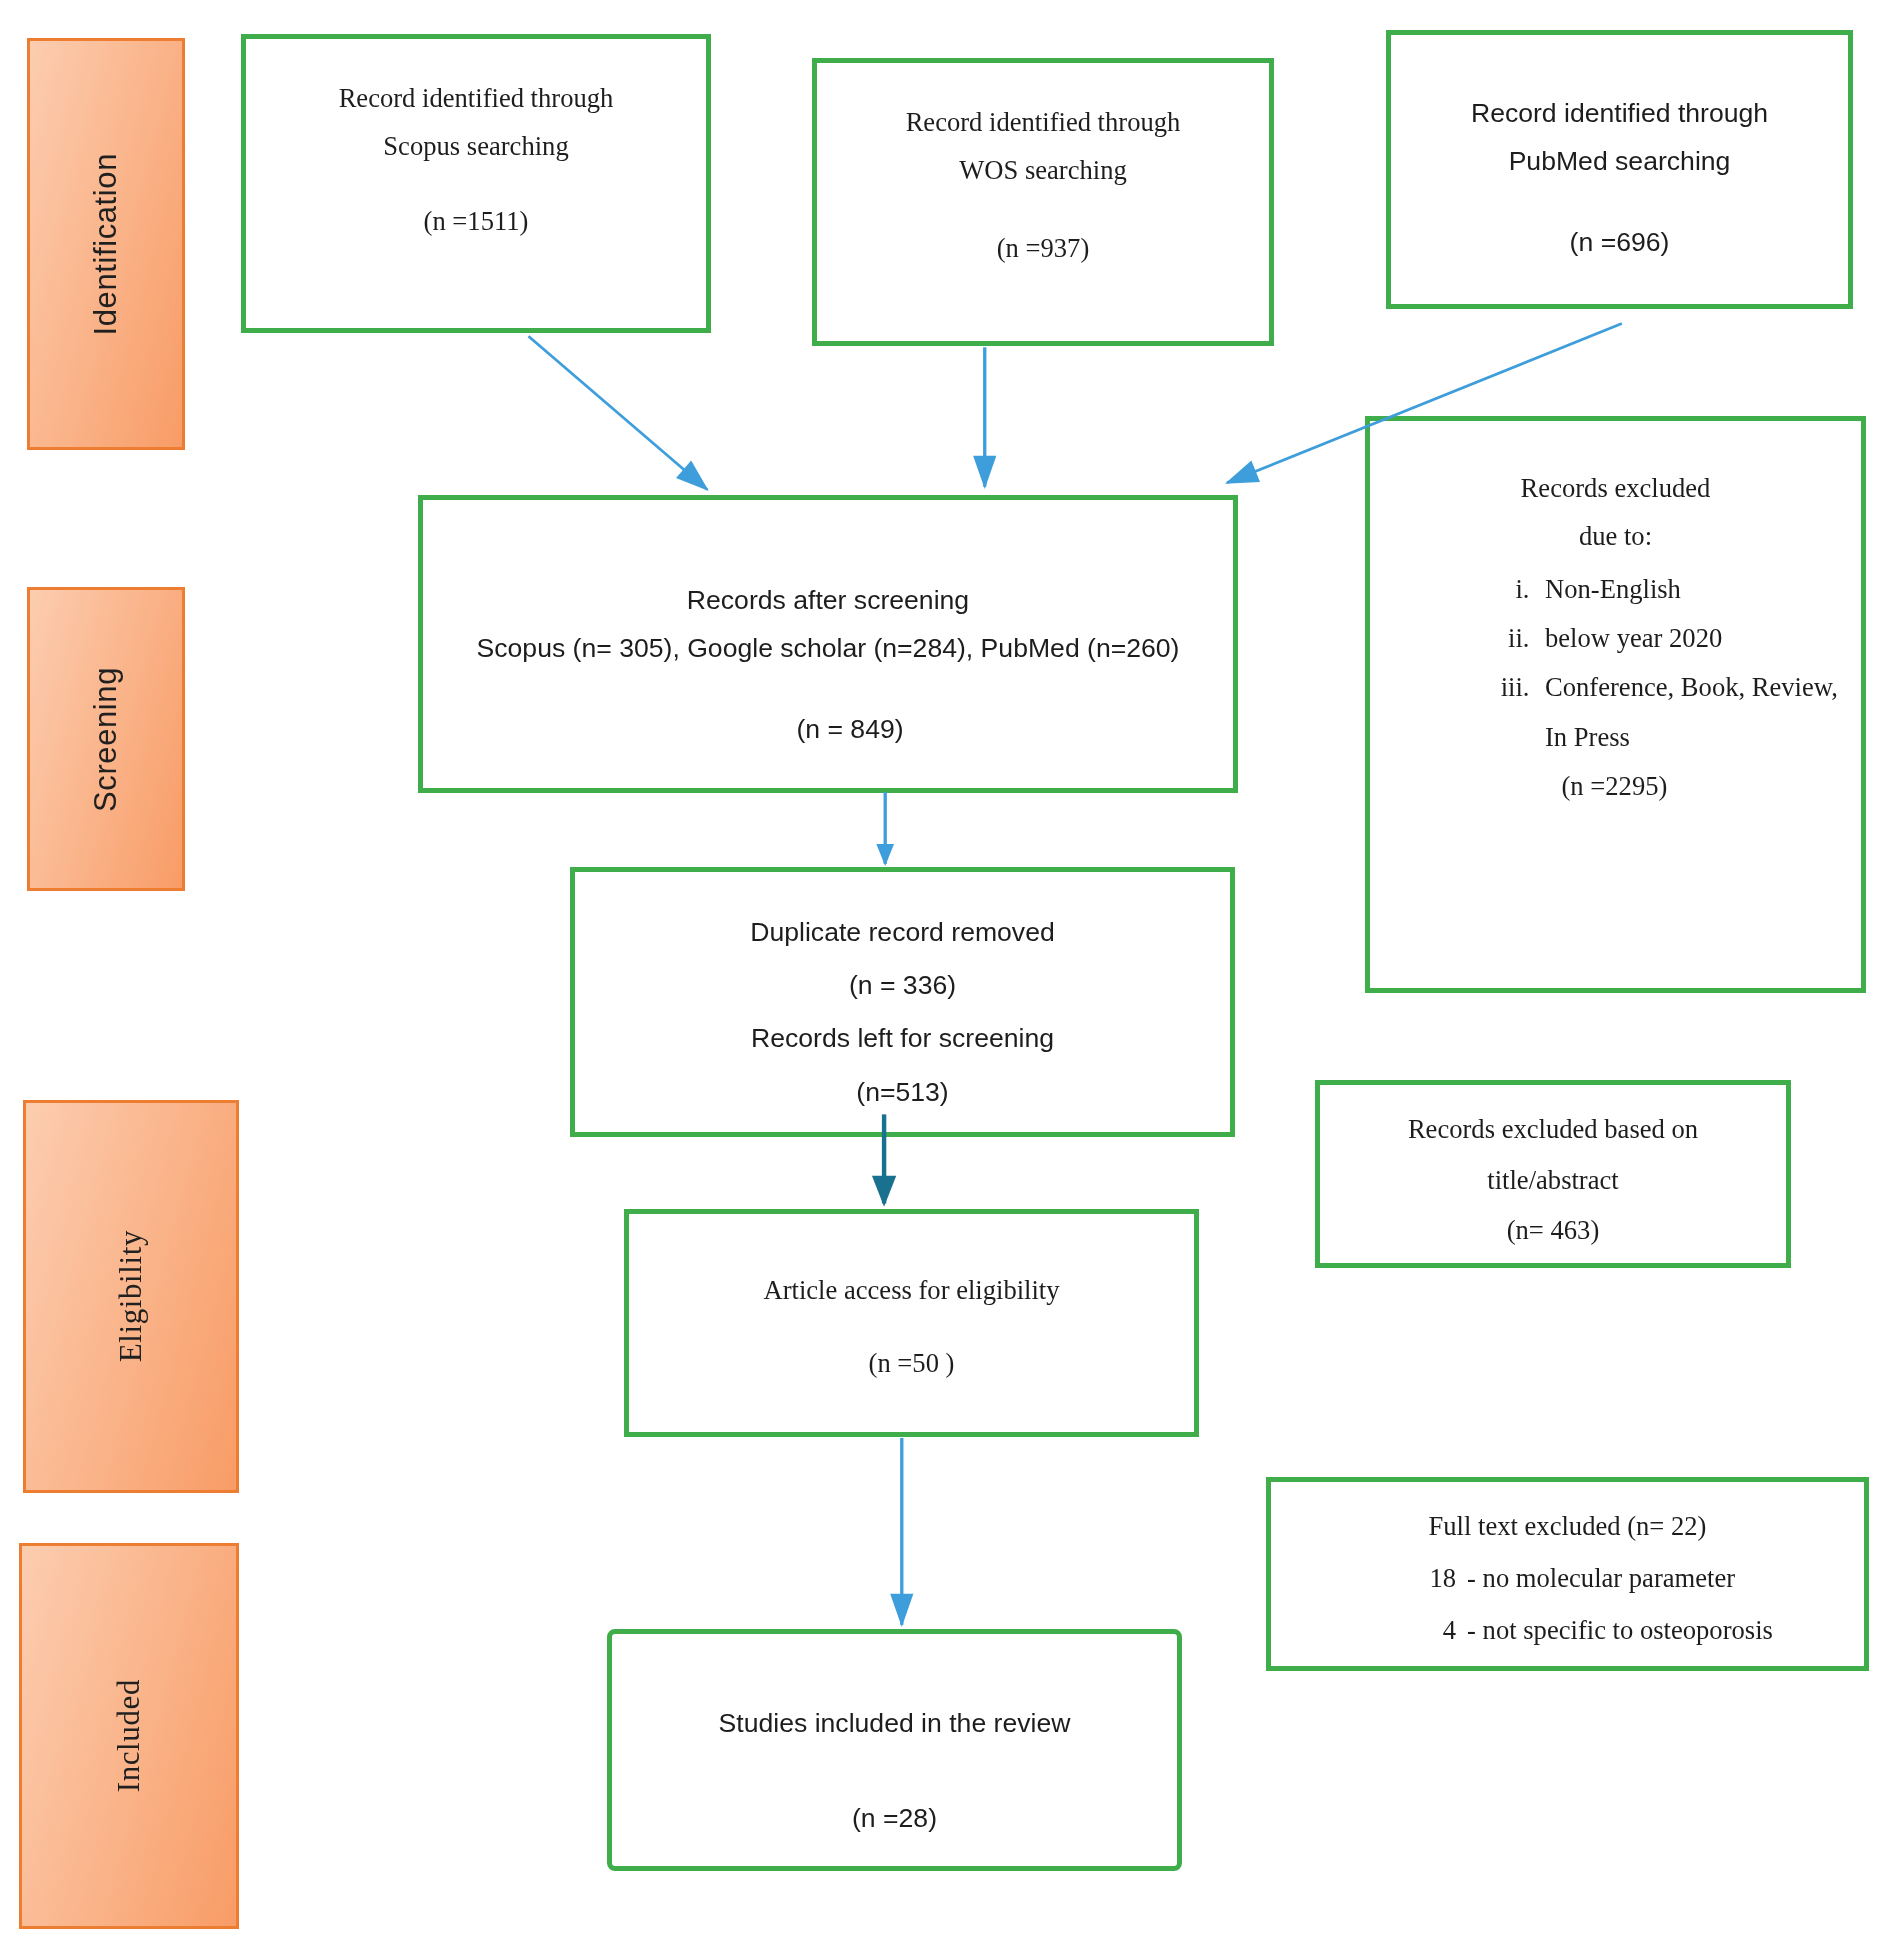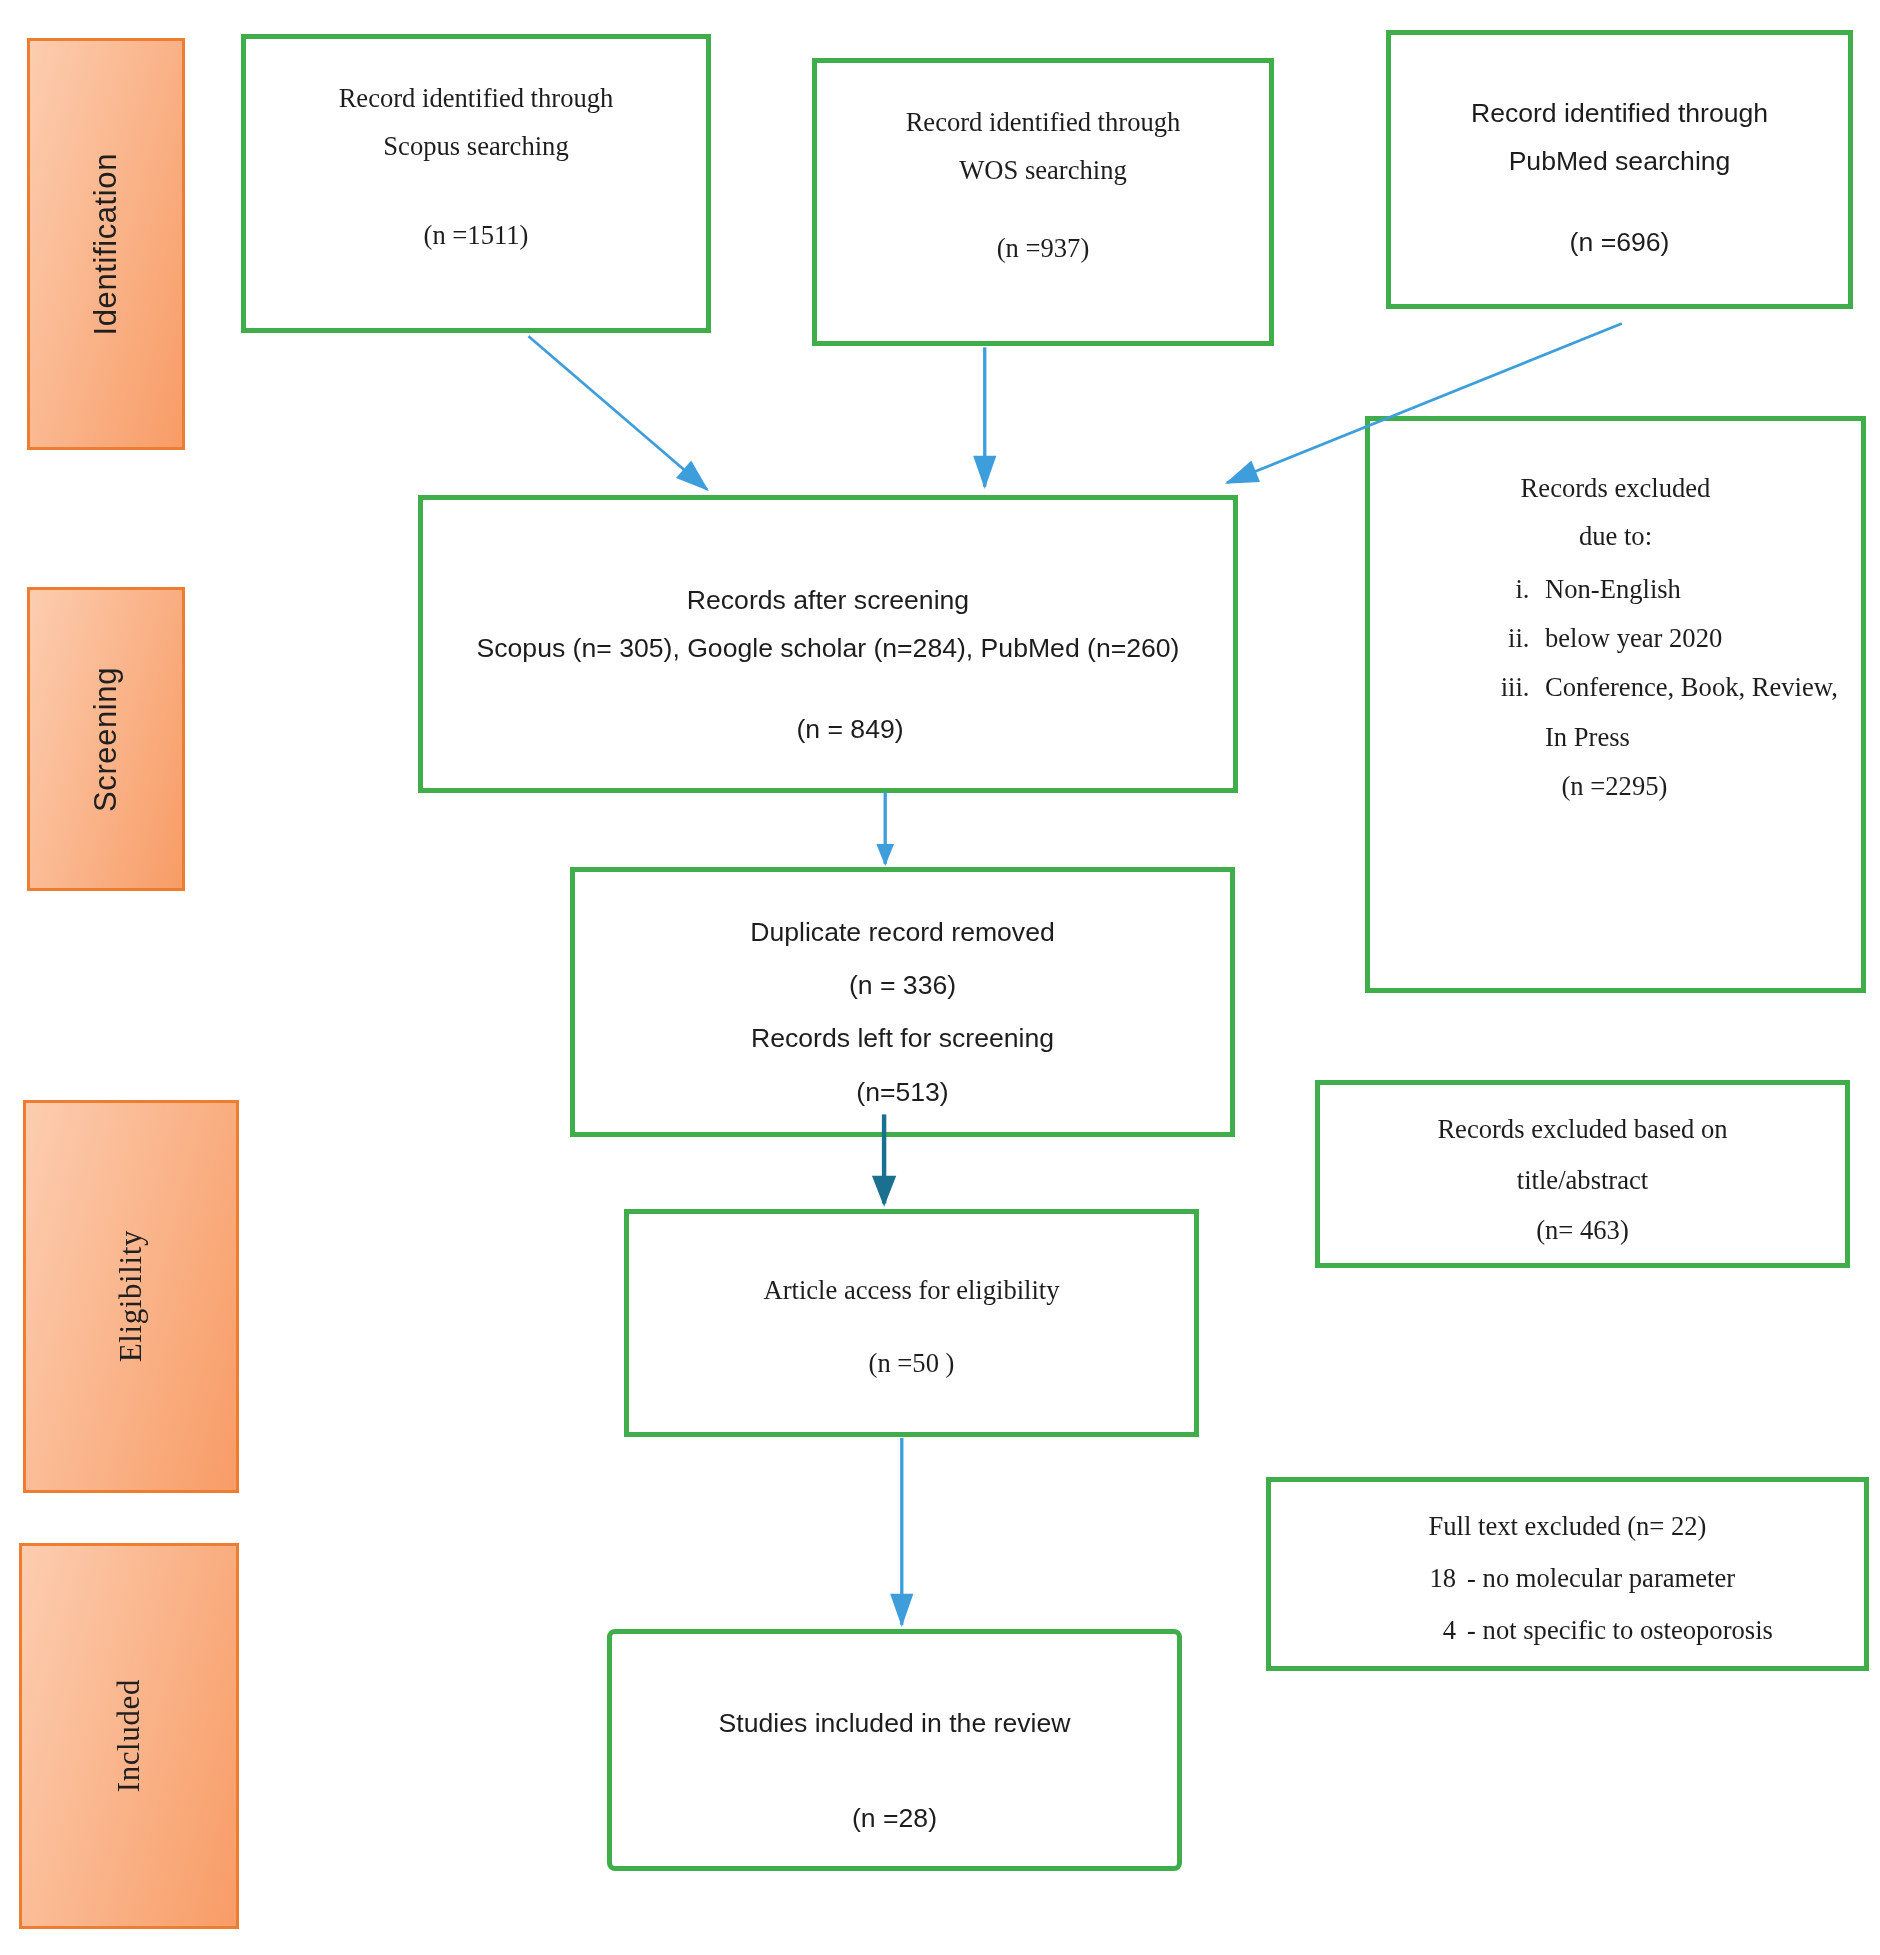--- a/index.html
+++ b/index.html
@@ -60,21 +60,21 @@
 <div class="stage" style="left:23px; top:1100px; width:216px; height:393px;">
   <span class="stage-label serif">Eligibility</span>
 </div>
 <div class="stage" style="left:19px; top:1543px; width:220px; height:386px;">
   <span class="stage-label serif">Included</span>
 </div>
 
 <div class="flowbox serif" style="left:241px; top:34px; width:470px; height:299px; padding-top:36px;">
   <div>Record identified through</div>
   <div>Scopus searching</div>
-  <div class="count" style="margin-top:41px;">(n =1511)</div>
+  <div class="count" style="margin-top:27px;">(n =1511)</div>
 </div>
 
 <div class="flowbox serif" style="left:812px; top:58px; width:462px; height:288px; padding-top:36px;">
   <div>Record identified through</div>
   <div>WOS searching</div>
   <div class="count" style="margin-top:30px;">(n =937)</div>
 </div>
 
 <div class="flowbox sans" style="left:1386px; top:30px; width:467px; height:279px; padding-top:55px;">
   <div>Record identified through</div>
@@ -102,21 +102,21 @@
   </div>
 </div>
 
 <div class="flowbox sans" style="left:570px; top:867px; width:665px; height:270px; padding-top:34px; line-height:2.0;">
   <div>Duplicate record removed</div>
   <div class="count">(n = 336)</div>
   <div>Records left for screening</div>
   <div class="count">(n=513)</div>
 </div>
 
-<div class="flowbox serif" style="left:1315px; top:1080px; width:535px; height:188px; padding-top:19.4px; line-height:1.9;">
+<div class="flowbox serif" style="left:1315px; top:1080px; width:476px; height:188px; padding-top:19.4px; line-height:1.9;">
   <div>Records excluded based on</div>
   <div>title/abstract</div>
   <div class="count">(n= 463)</div>
 </div>
 
 <div class="flowbox serif" style="left:624px; top:1209px; width:575px; height:228px; padding-top:53px;">
   <div>Article access for eligibility</div>
   <div class="count" style="margin-top:25px;">(n =50 )</div>
 </div>
 

